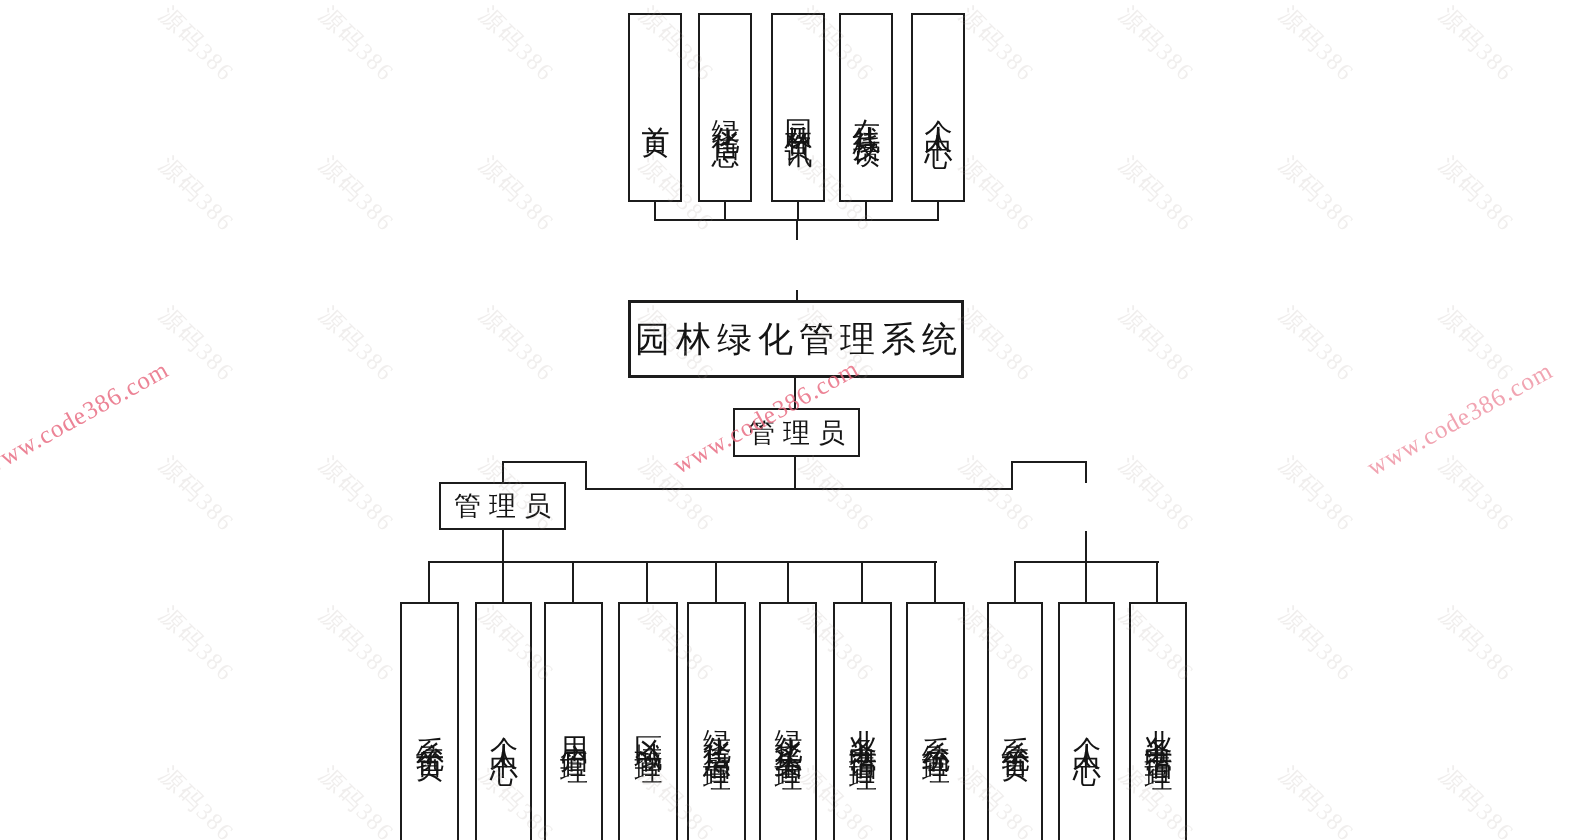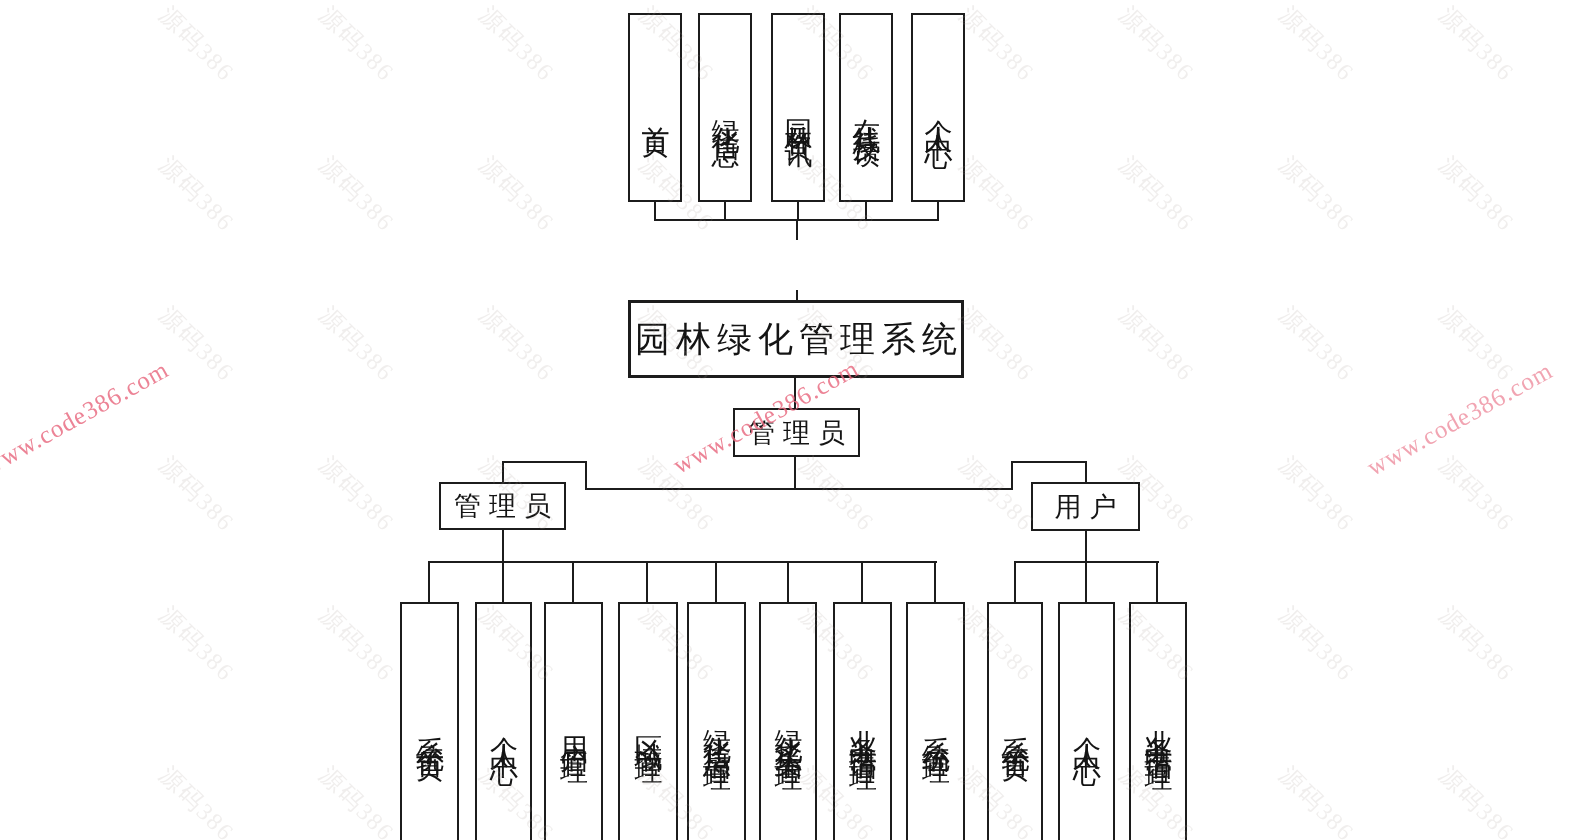--- a/index.html
+++ b/index.html
@@ -96,23 +96,20 @@
     </div>
 
   <div class="box hbox" style="left:733px;top:408px;width:127px;height:49px">
     <span class="t">管理员</span>
     </div>
 
   <div class="box hbox" style="left:439px;top:482px;width:127px;height:48px">
     <span class="t">管理员</span>
     </div>
 
-  <div class="box hbox" style="left:1031px;top:482px;width:109px;height:49px">
-    <span class="t">用户</span>
-    </div>
 
   <div class="box vbox" style="left:400px;top:602px;width:59px;height:245px">
     <span class="t">系统首页</span>
     </div>
   <div class="box vbox" style="left:475px;top:602px;width:57px;height:245px">
     <span class="t">个人中心</span>
     </div>
   <div class="box vbox" style="left:544px;top:602px;width:59px;height:245px">
     <span class="t">用户管理</span>
     </div>

